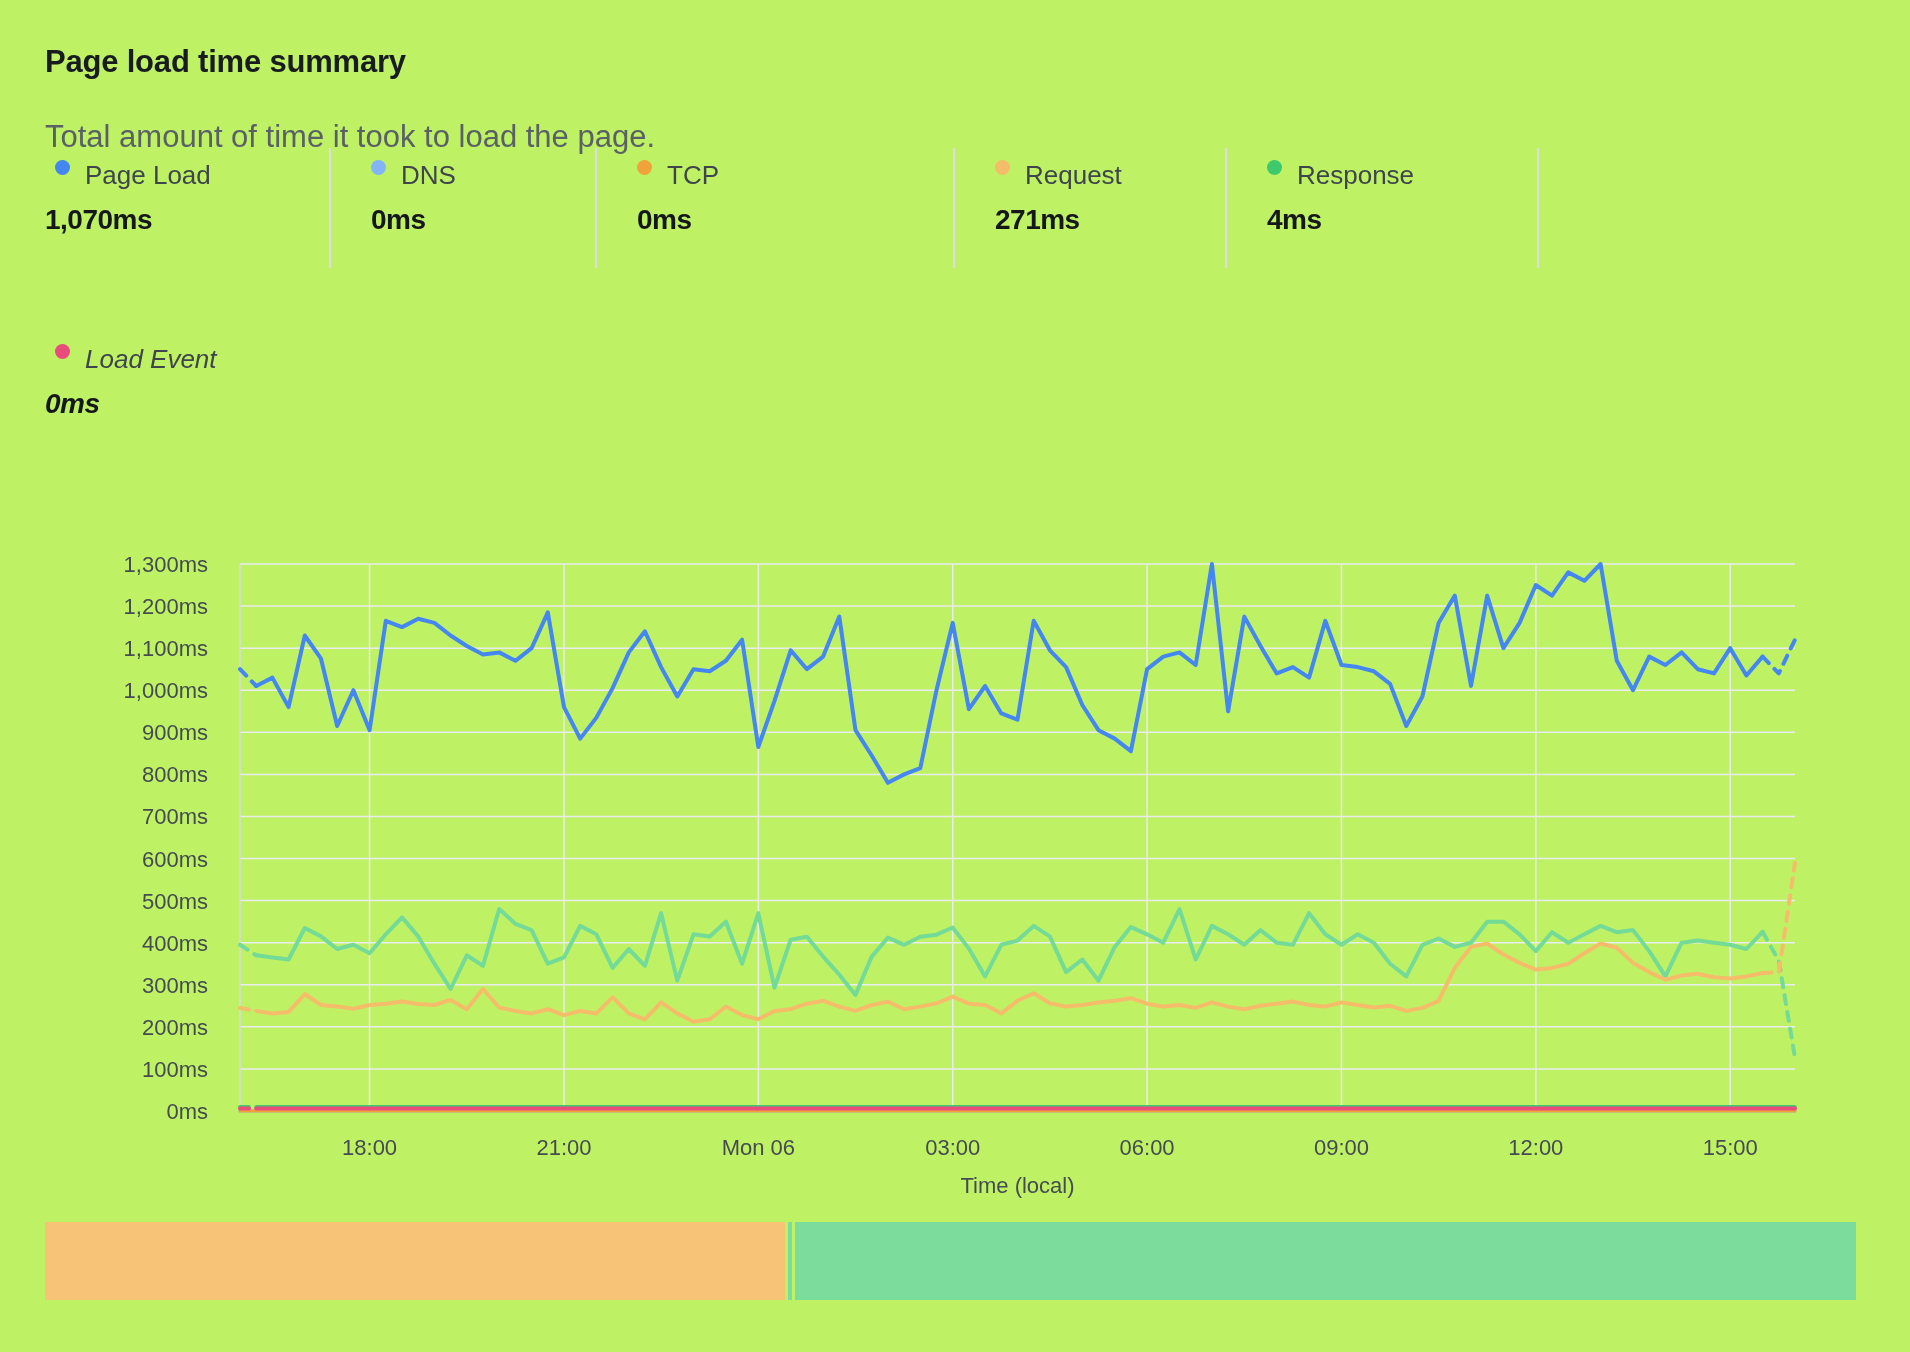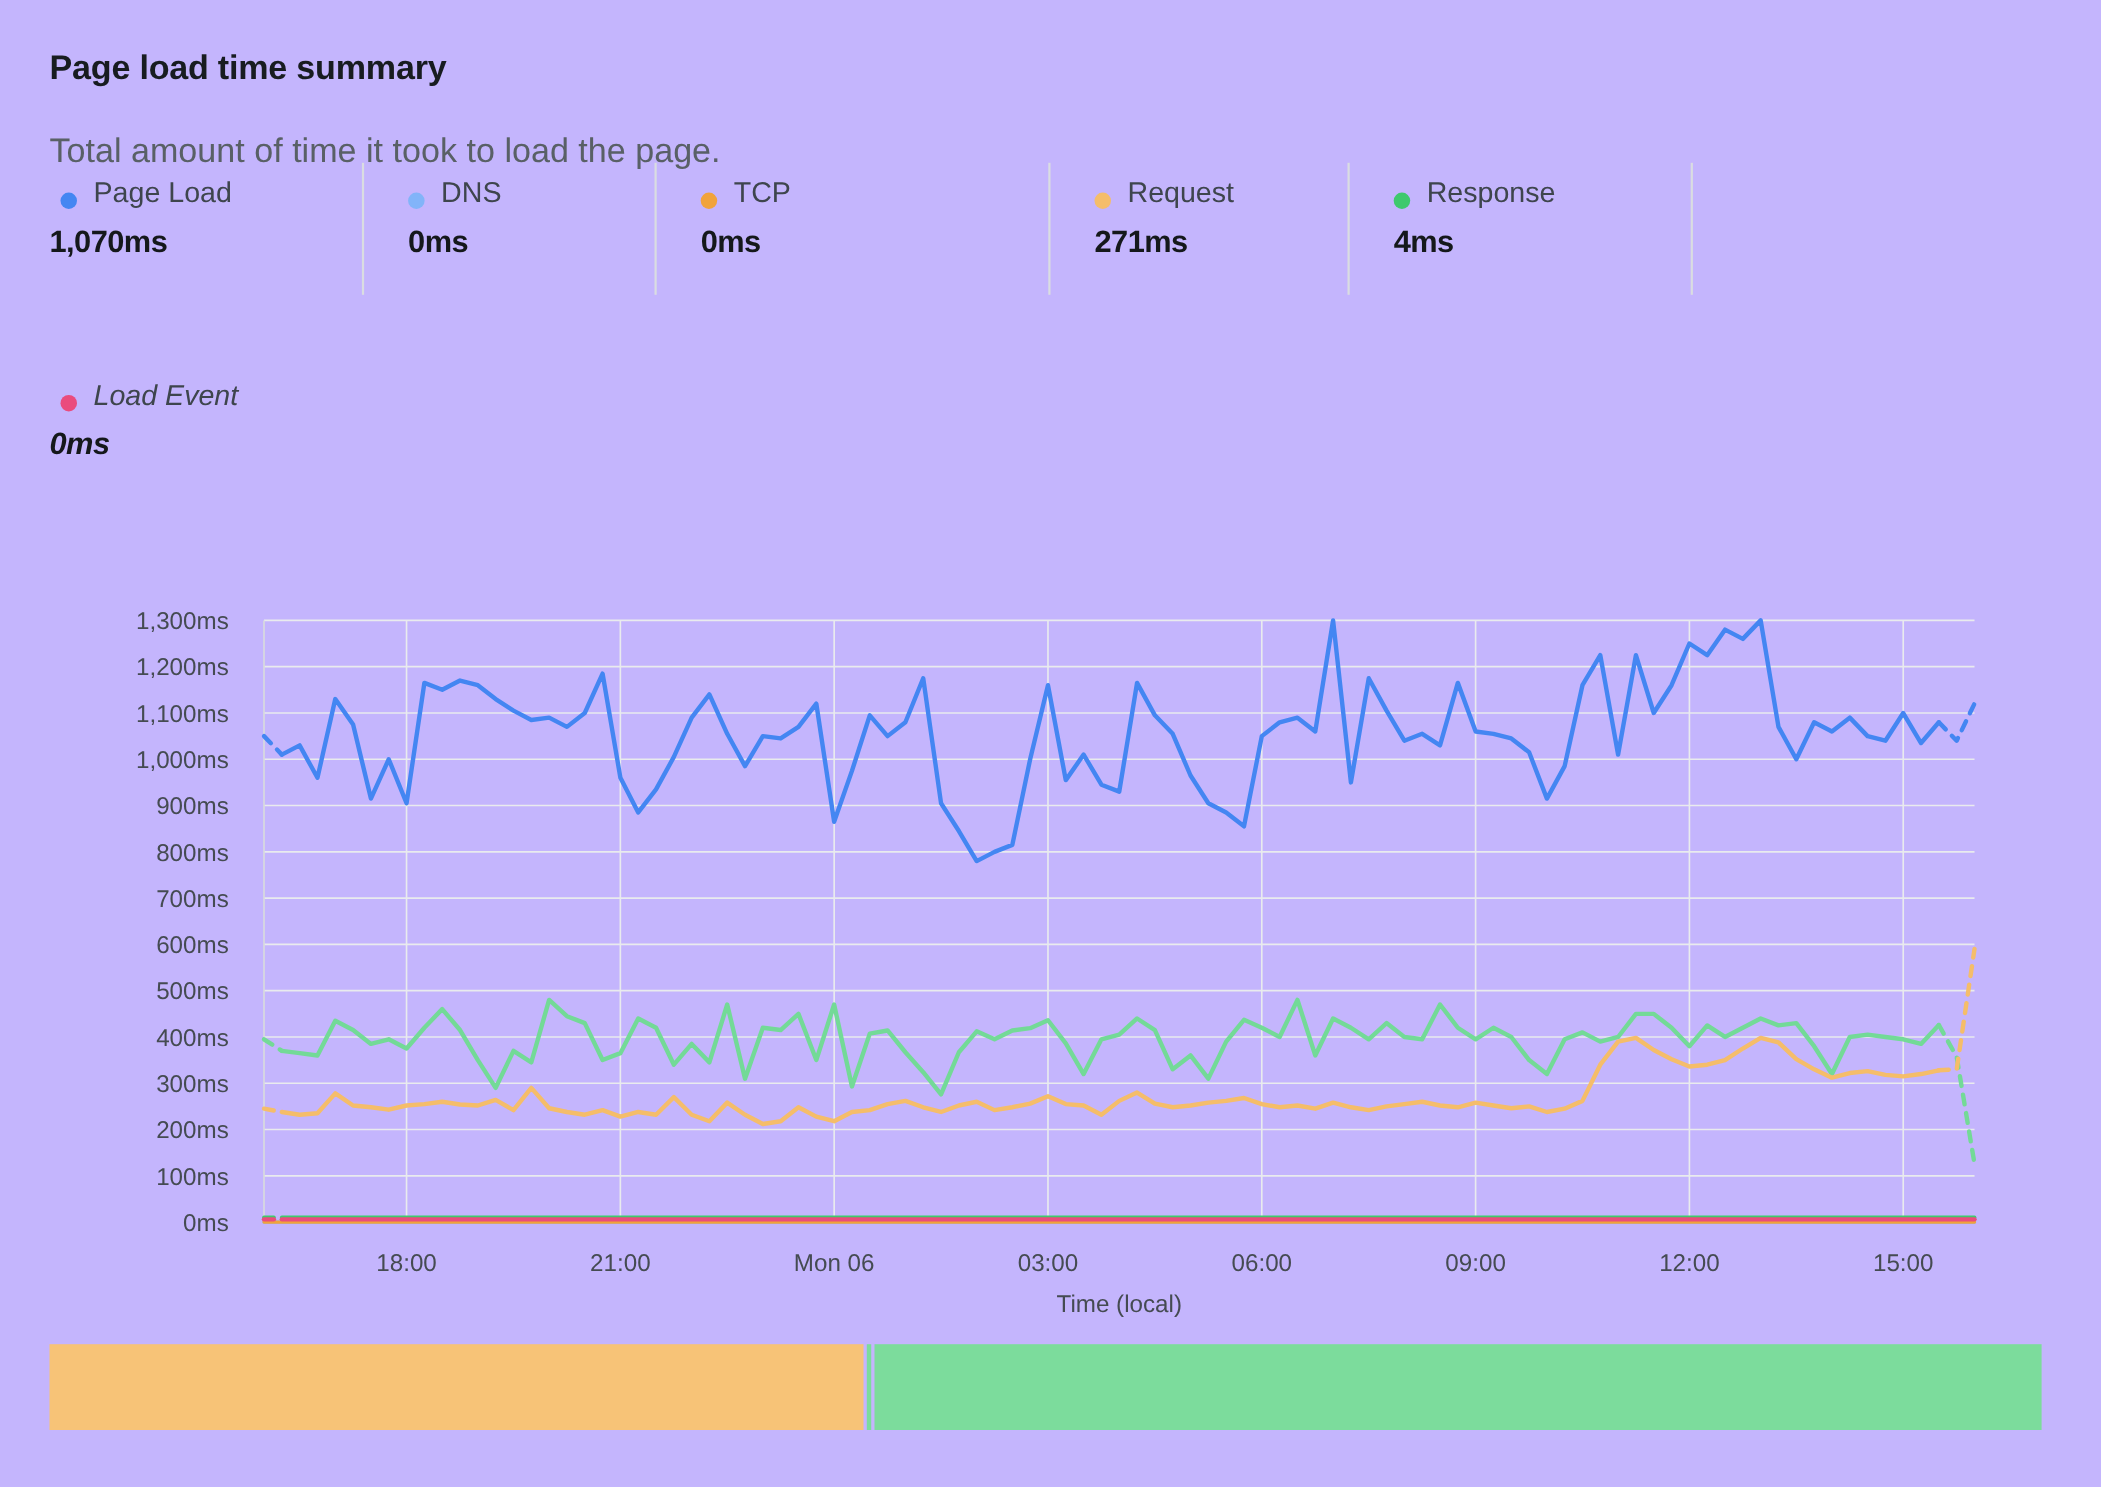--- a/index.html
+++ b/index.html
@@ -1,29 +1,29 @@
 <!DOCTYPE html>
 <html><head>
 <meta charset="utf-8">
 <style>
   * { margin:0; padding:0; box-sizing:border-box; }
   html,body { background:#ffffff; }
   body { font-family:"Liberation Sans","DejaVu Sans",sans-serif; }
-  .page { position:relative; width:1910px; height:1352px; background:#c4b5fd; overflow:hidden; }
+  .page { position:relative; width:1910px; height:1352px; background:#bef264; overflow:hidden; }
 
   .title { position:absolute; left:45px; top:44px; font-size:31px; font-weight:700; color:#181c20; letter-spacing:-0.2px; }
   .subtitle { position:absolute; left:45px; top:119px; font-size:31px; font-weight:400; color:#596066; }
 
   .legend-row { position:absolute; left:45px; display:flex; }
   .legend-row--1 { top:148px; }
   .legend-row--2 { top:332px;font-style:italic; }
   .legend-cell { height:120px; padding-left:40px; }
   .legend-row--1 .legend-cell { border-right:2px solid #dadde1; }
   .legend-cell:first-child { padding-left:0; }
-  .dotrow { display:flex; align-items:flex-end; margin-top:12px; }
+  .dotrow { display:flex; align-items:flex-start; margin-top:12px; }
   .legend-cell:first-child .dotrow { padding-left:10px; }
   .dot { width:15px; height:15px; border-radius:50%; flex:0 0 15px; }
   .legend-label { margin-left:15px; font-size:26px; color:#3e454d; line-height:30px; }
   .legend-value { margin-top:14px; font-size:28px; font-weight:700; color:#15181b; letter-spacing:-0.5px; }
 
   #chart { position:absolute; left:0; top:0; pointer-events:none; }
   .gridline { stroke:#e9ebee; stroke-width:1.5; }
   .axisline { stroke:#d8dbde; stroke-width:1.5; }
   .ytick { font-size:22px; fill:#454b52; }
   .xtick { font-size:22px; fill:#454b52; }

